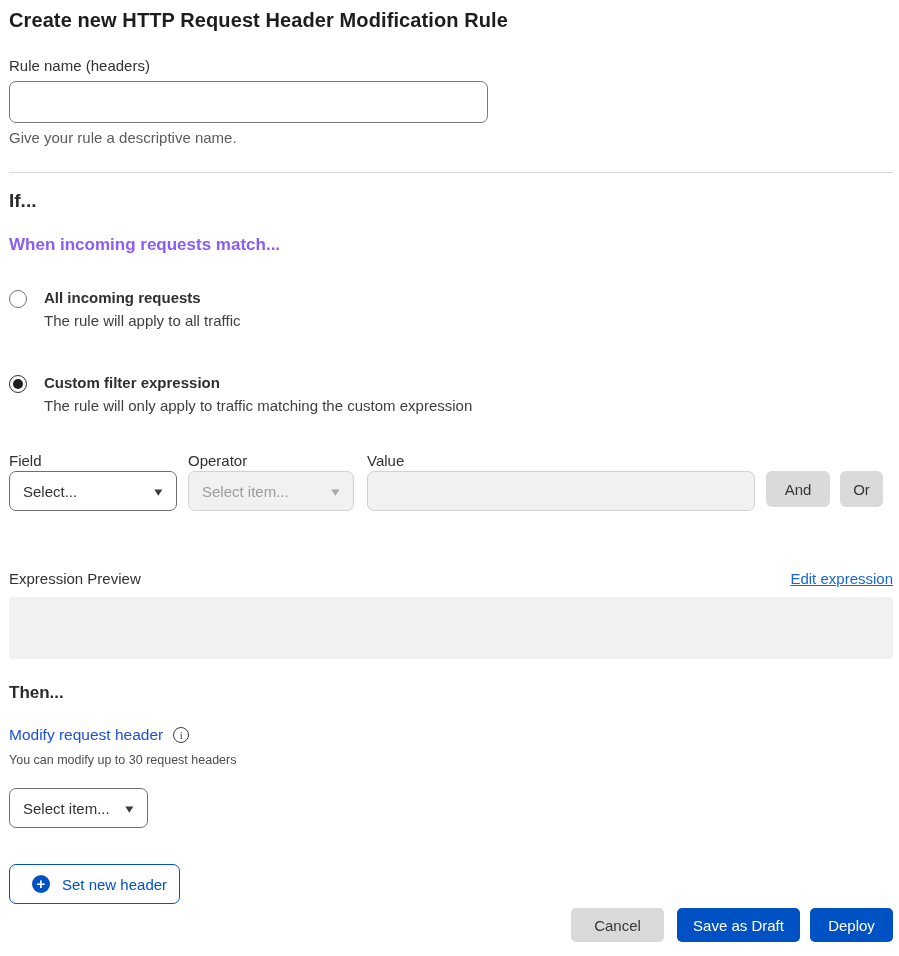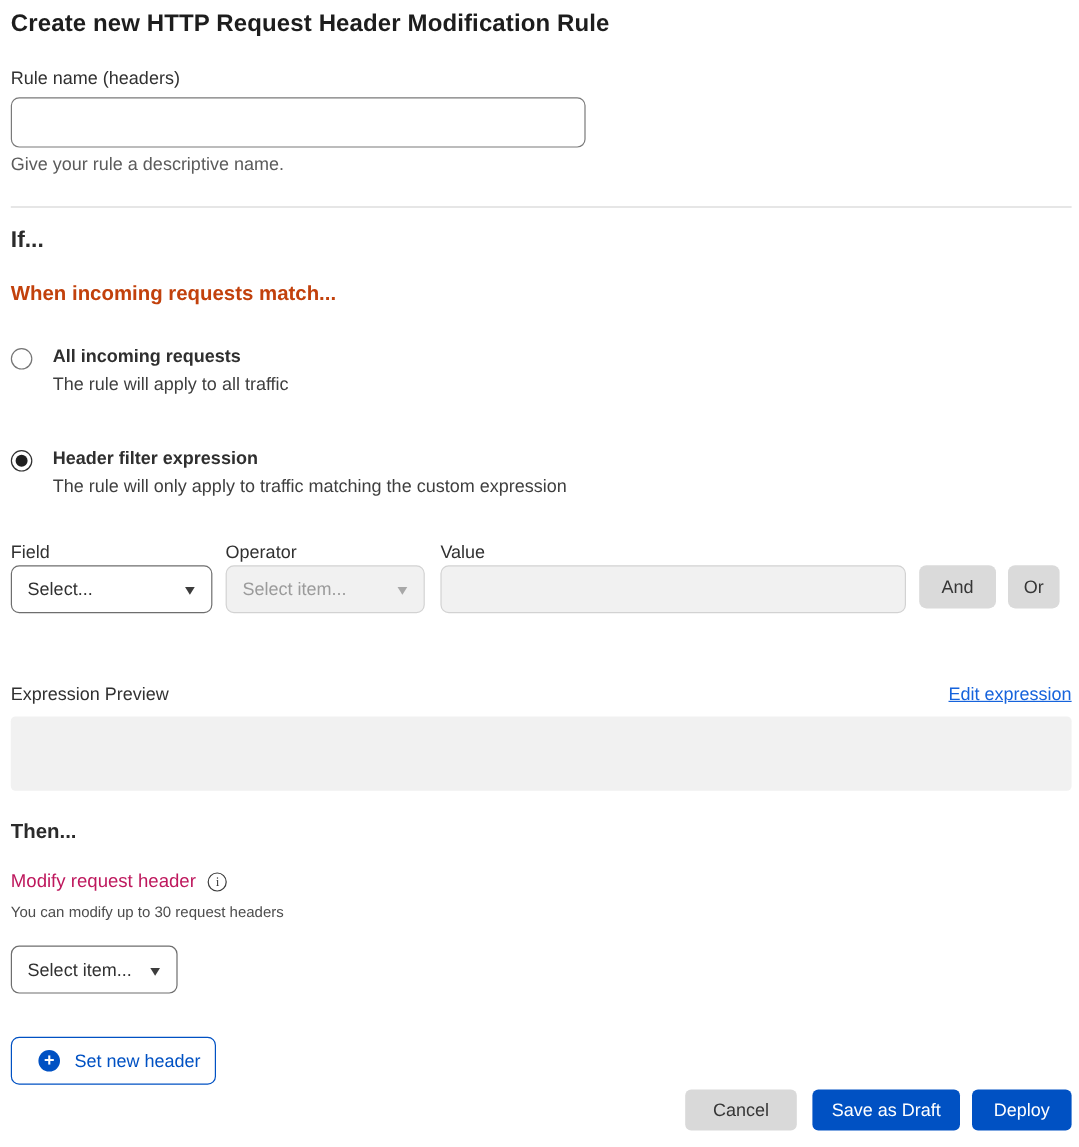--- a/index.html
+++ b/index.html
@@ -33,21 +33,21 @@
     color: #313131;
     padding: 0 12px;
     display: block;
     outline: none;
   }
   .helper-text { margin-top: 6px; font-size: 15px; color: #5b5b5b; }
 
   .divider { margin-top: 26px; border: none; border-top: 1px solid #d6d6d6; height: 0; }
 
   .section-heading { margin-top: 17px; font-size: 19px; font-weight: 700; color: #2b2b2b; }
-  .sub-heading { margin-top: 23px; font-size: 17px; font-weight: 700; color: #c2410c; }
+  .sub-heading { margin-top: 23px; font-size: 17px; font-weight: 700; color: #8b5cf6; }
 
   .radio-option { display: flex; margin-top: 34px; }
   .radio-option.second { margin-top: 45px; }
   .radio-circle {
     flex: 0 0 auto;
     width: 18px; height: 18px;
     border: 1px solid #757575;
     border-radius: 50%;
     margin-right: 17px;
     margin-top: 1px;
@@ -127,21 +127,21 @@
     height: 62px;
     background: #f1f1f1;
     border-radius: 4px;
     font-size: 14px;
     color: #313131;
     padding: 10px 12px;
   }
 
   .then-heading { margin-top: 24px; font-size: 17px; }
   .action-row { margin-top: 23px; display: flex; align-items: center; }
-  .action-label { font-size: 15.5px; color: #be185d; }
+  .action-label { font-size: 15.5px; color: #1d4ed8; }
   .info-icon {
     margin-left: 10px;
     width: 16px; height: 16px;
     border: 1px solid #3c3c3c;
     border-radius: 50%;
     display: inline-flex;
     align-items: center;
     justify-content: center;
     font-size: 11px;
     font-family: "Liberation Serif", serif;
@@ -222,21 +222,21 @@
     <span class="radio-circle"></span>
     <div class="radio-texts">
       <div class="radio-label">All incoming requests</div>
       <div class="radio-desc">The rule will apply to all traffic</div>
     </div>
   </div>
 
   <div class="radio-option second">
     <span class="radio-circle checked"></span>
     <div class="radio-texts">
-      <div class="radio-label">Header filter expression</div>
+      <div class="radio-label">Custom filter expression</div>
       <div class="radio-desc">The rule will only apply to traffic matching the custom expression</div>
     </div>
   </div>
 
   <div class="builder">
     <div class="builder-labels">
       <span class="lbl-field">Field</span>
       <span class="lbl-operator">Operator</span>
       <span class="lbl-value">Value</span>
     </div>

